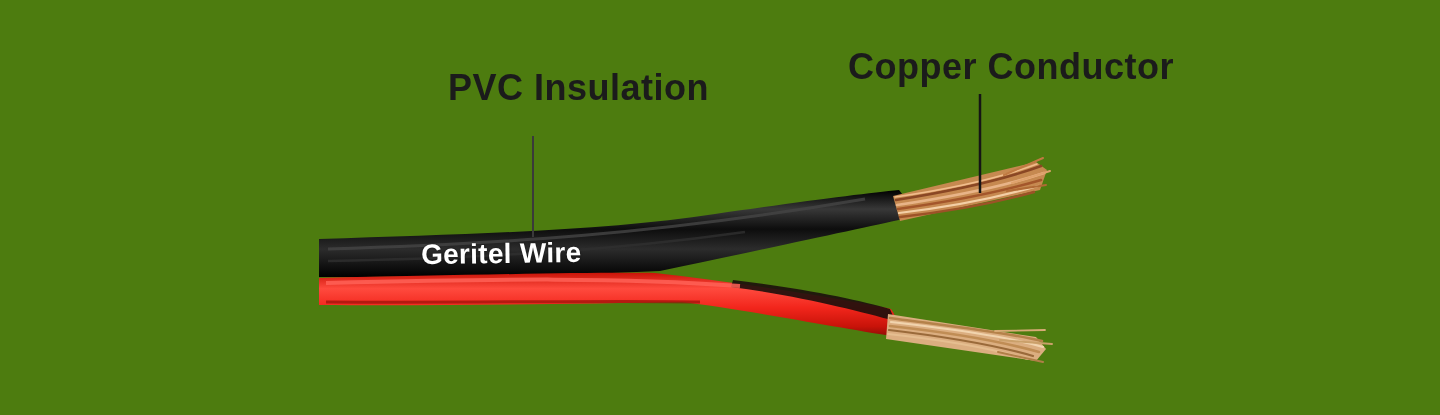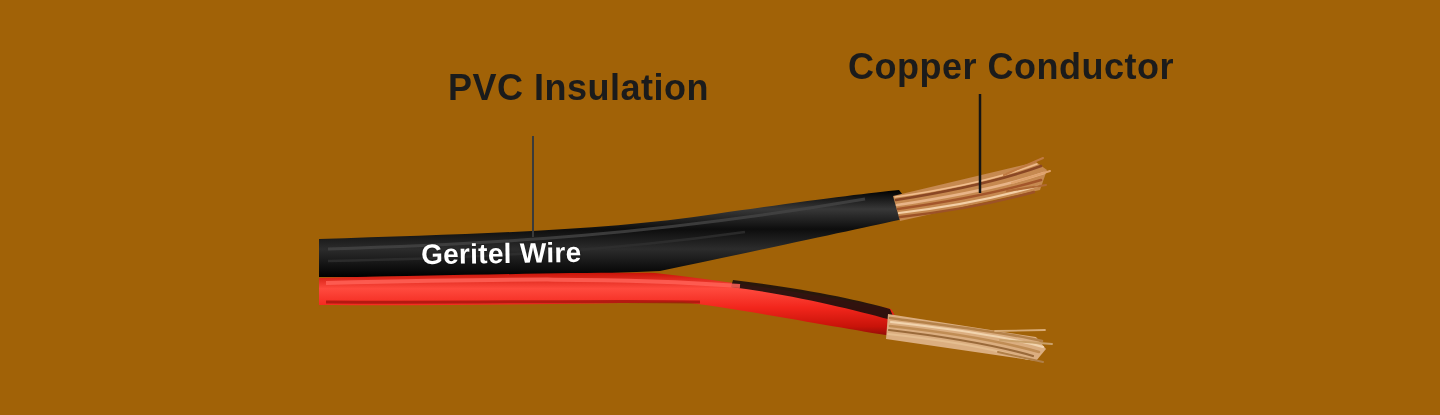--- a/index.html
+++ b/index.html
@@ -5,21 +5,21 @@
   html, body {
     margin: 0;
     padding: 0;
     background: #ffffff;
     font-family: "Liberation Sans", sans-serif;
   }
   .stage {
     position: relative;
     width: 1440px;
     height: 415px;
-    background: #a16207;
+    background: #4d7c0f;
     overflow: hidden;
   }
   .wire-svg {
     position: absolute;
     left: 0;
     top: 0;
     width: 1440px;
     height: 415px;
   }
   .callout-label {

